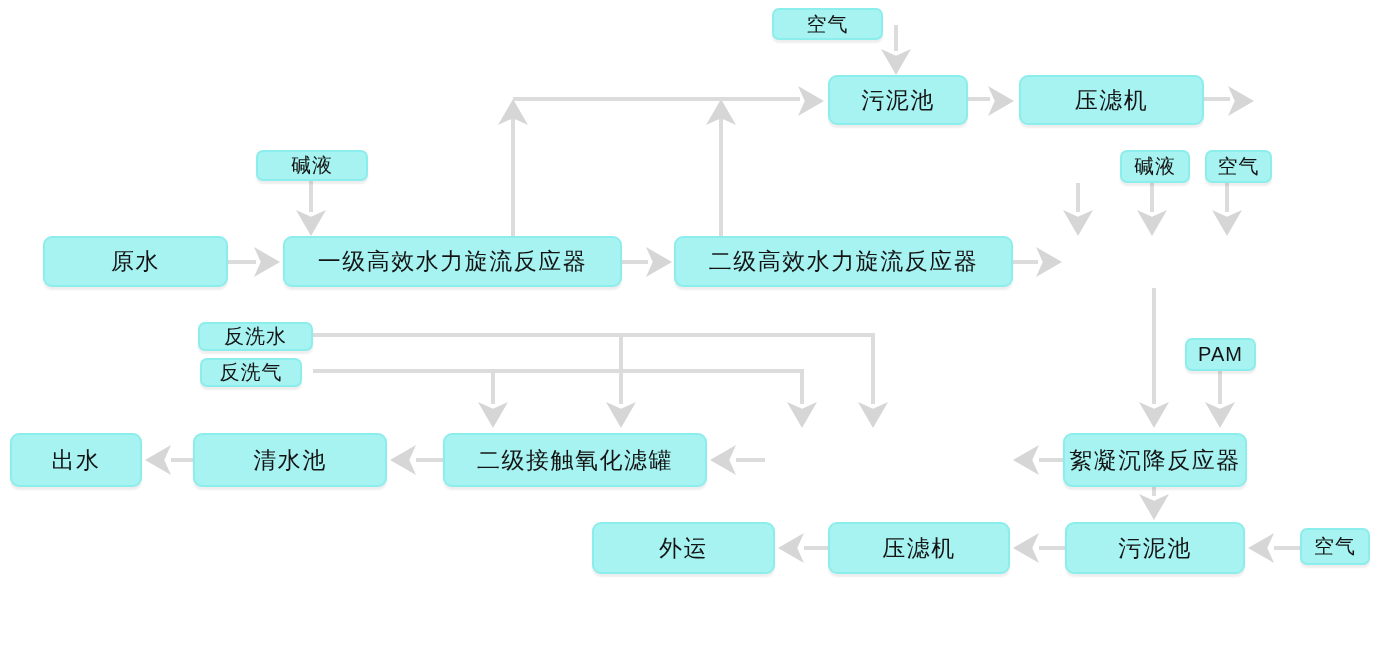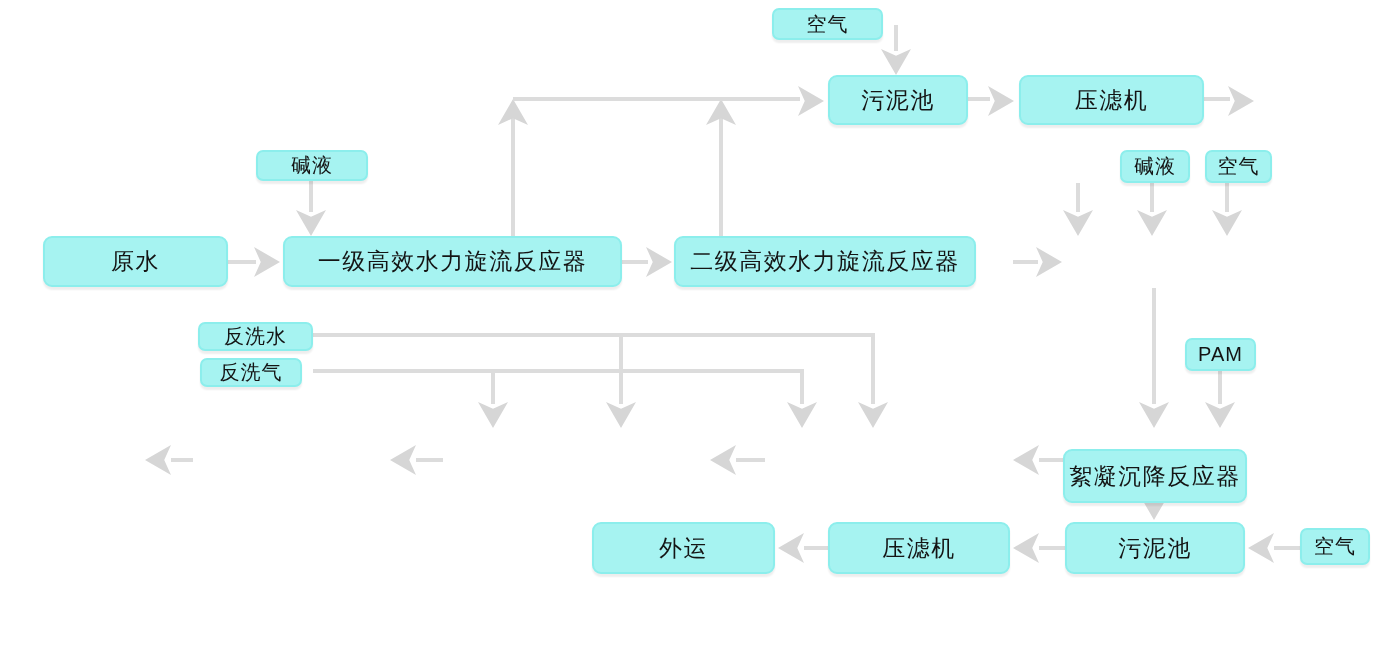--- a/index.html
+++ b/index.html
@@ -119,35 +119,44 @@
   <div class="node small" style="left:256px;top:150px;width:112px;height:31px;">
       <span>碱液</span>
     </div>
 
   <div class="node" style="left:43px;top:236px;width:185px;height:51px;">
       <span>原水</span>
     </div>
   <div class="node" style="left:283px;top:236px;width:339px;height:51px;">
       <span>一级高效水力旋流反应器</span>
     </div>
-  <div class="node" style="left:674px;top:236px;width:302px;height:51px;">
+  <div class="node" style="left:674px;top:236px;width:339px;height:51px;">
       <span>二级高效水力旋流反应器</span>
     </div>
 
   <div class="node small" style="left:1185px;top:338px;width:71px;height:33px;">
       <span>PAM</span>
     </div>
   <div class="node small" style="left:198px;top:322px;width:115px;height:29px;">
       <span>反洗水</span>
     </div>
   <div class="node small" style="left:200px;top:358px;width:102px;height:29px;">
       <span>反洗气</span>
     </div>
 
-  <div class="node" style="left:1063px;top:433px;width:184px;height:54px;margin-top:16px;">
+  <div class="node" style="left:10px;top:433px;width:132px;height:54px;">
+      <span>出水</span>
+    </div>
+  <div class="node" style="left:193px;top:433px;width:194px;height:54px;">
+      <span>清水池</span>
+    </div>
+  <div class="node" style="left:443px;top:433px;width:264px;height:54px;">
+      <span>二级接触氧化滤罐</span>
+    </div>
+  <div class="node" style="left:1063px;top:433px;width:184px;height:54px;">
       <span>絮凝沉降反应器</span>
     </div>
 
   <div class="node" style="left:592px;top:522px;width:183px;height:52px;">
       <span>外运</span>
     </div>
   <div class="node" style="left:828px;top:522px;width:182px;height:52px;">
       <span>压滤机</span>
     </div>
   <div class="node" style="left:1065px;top:522px;width:180px;height:52px;">

